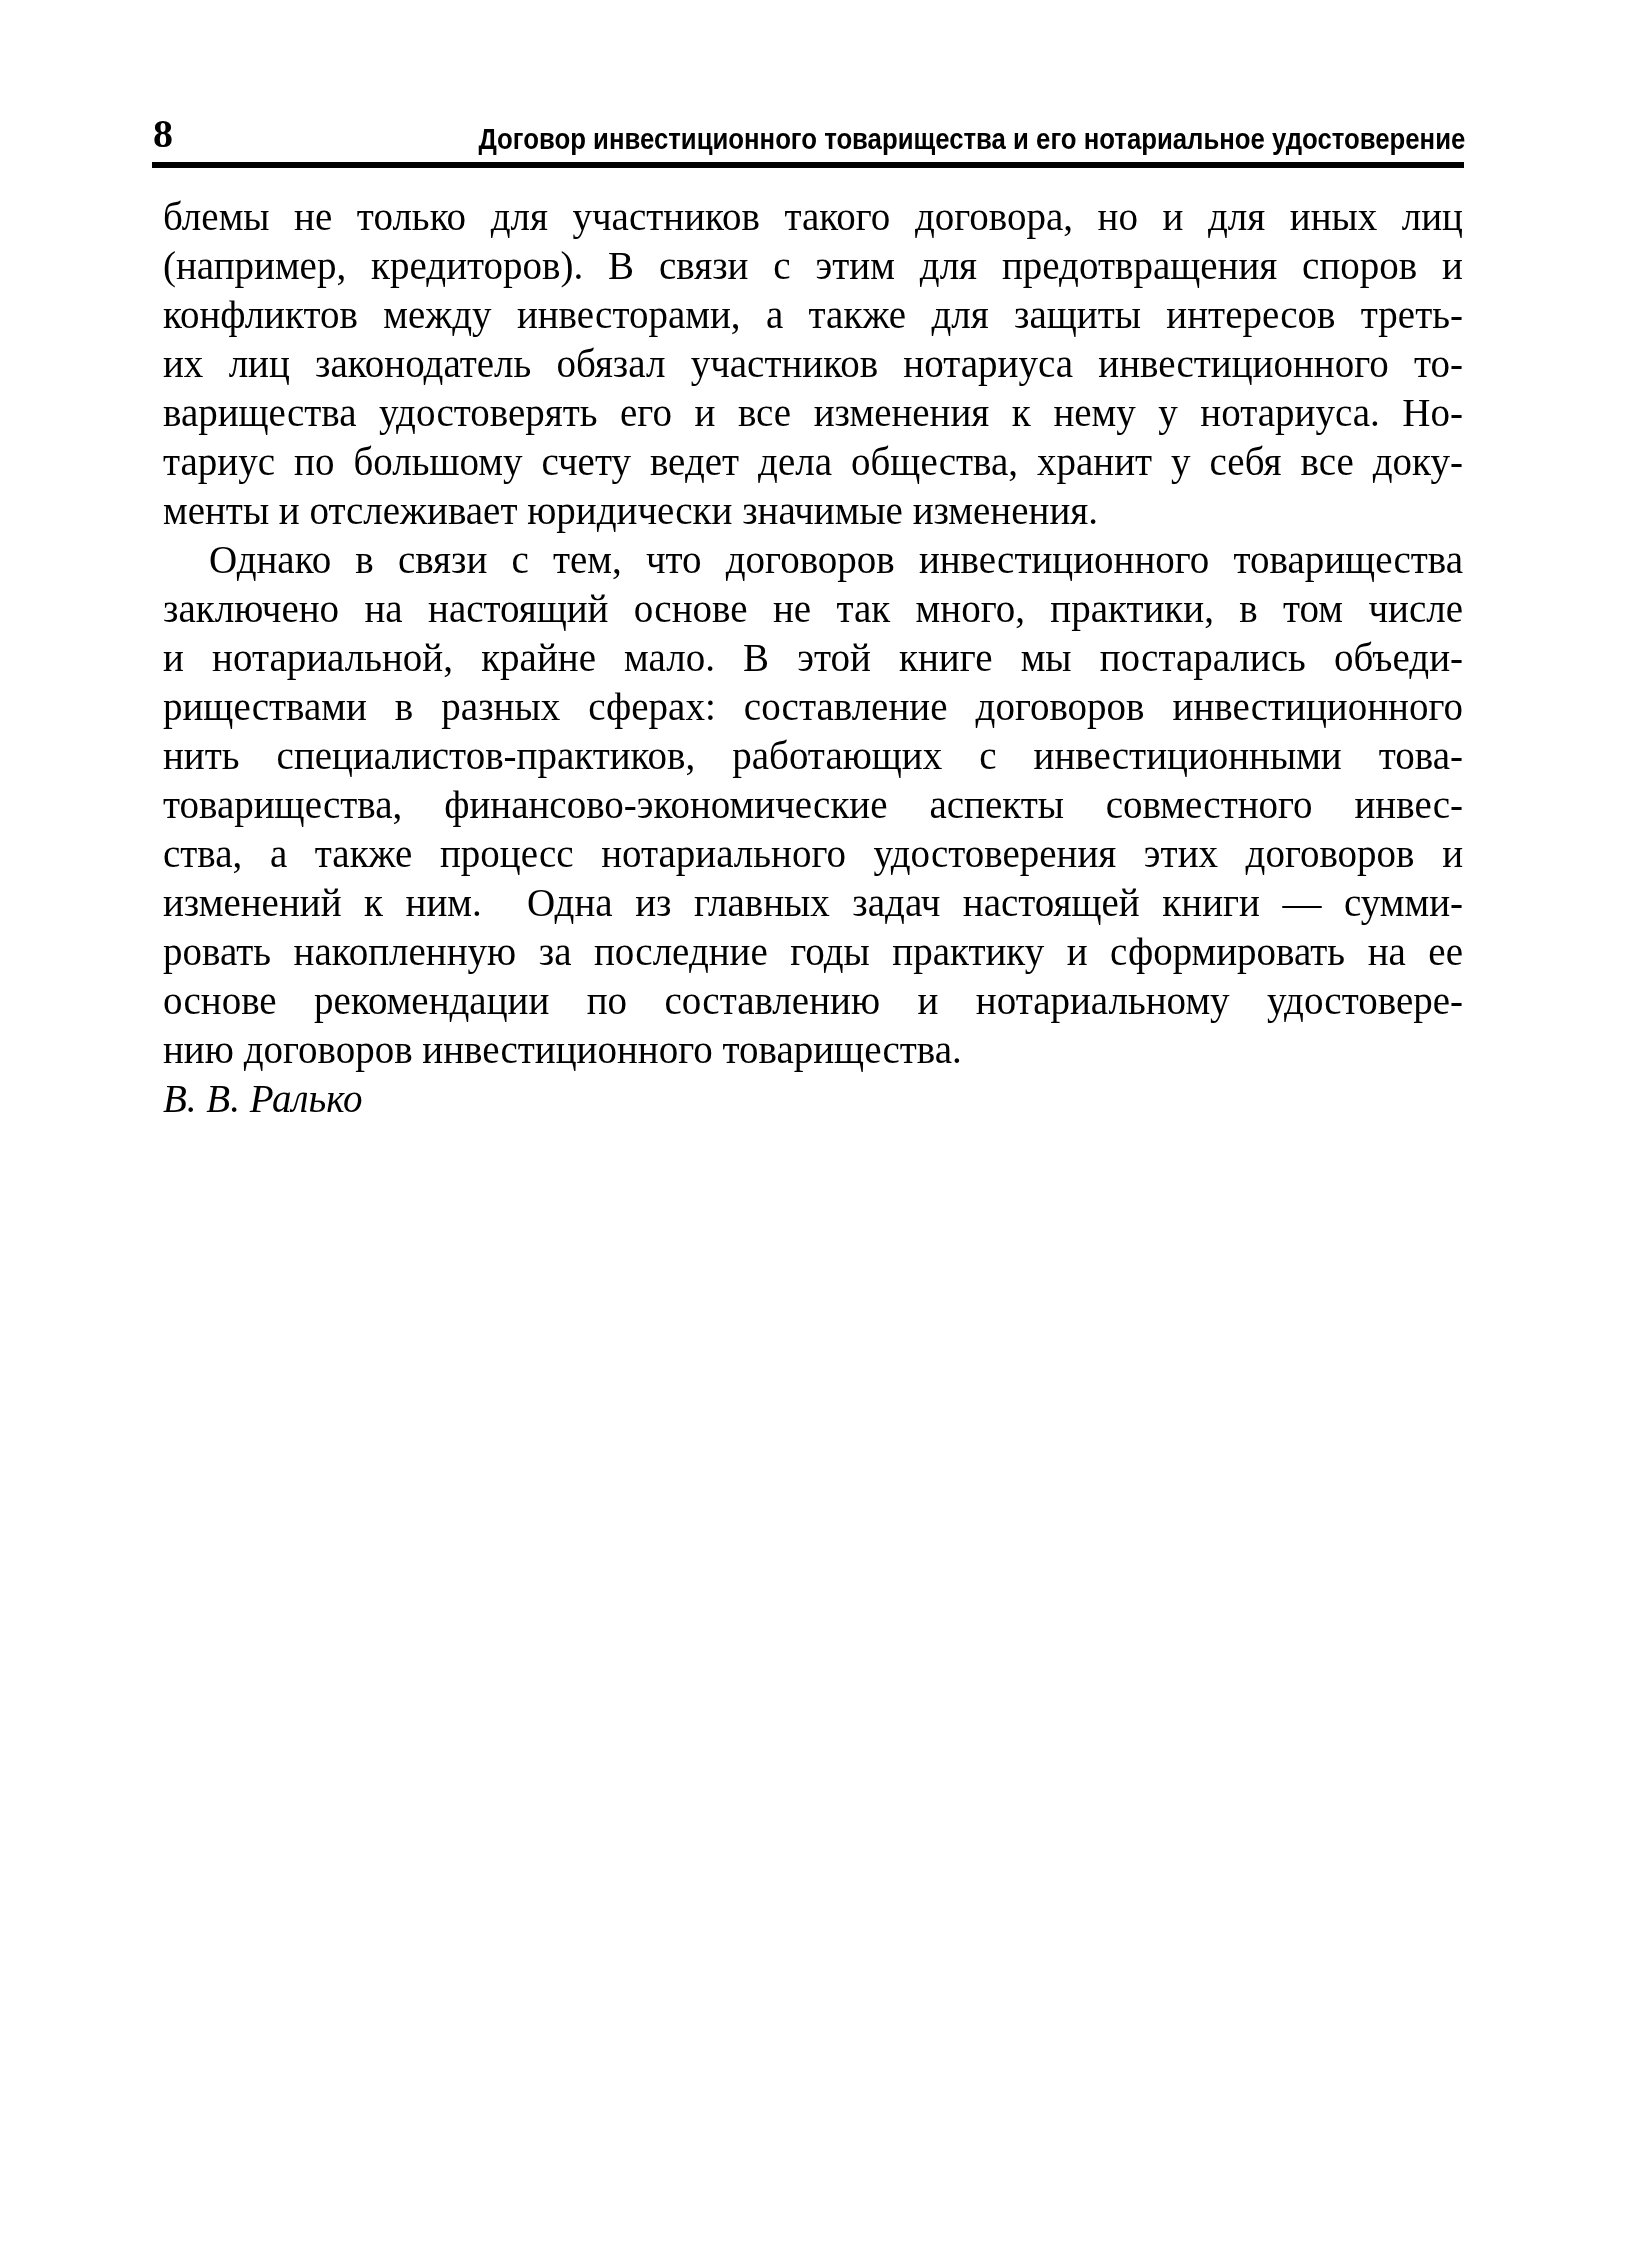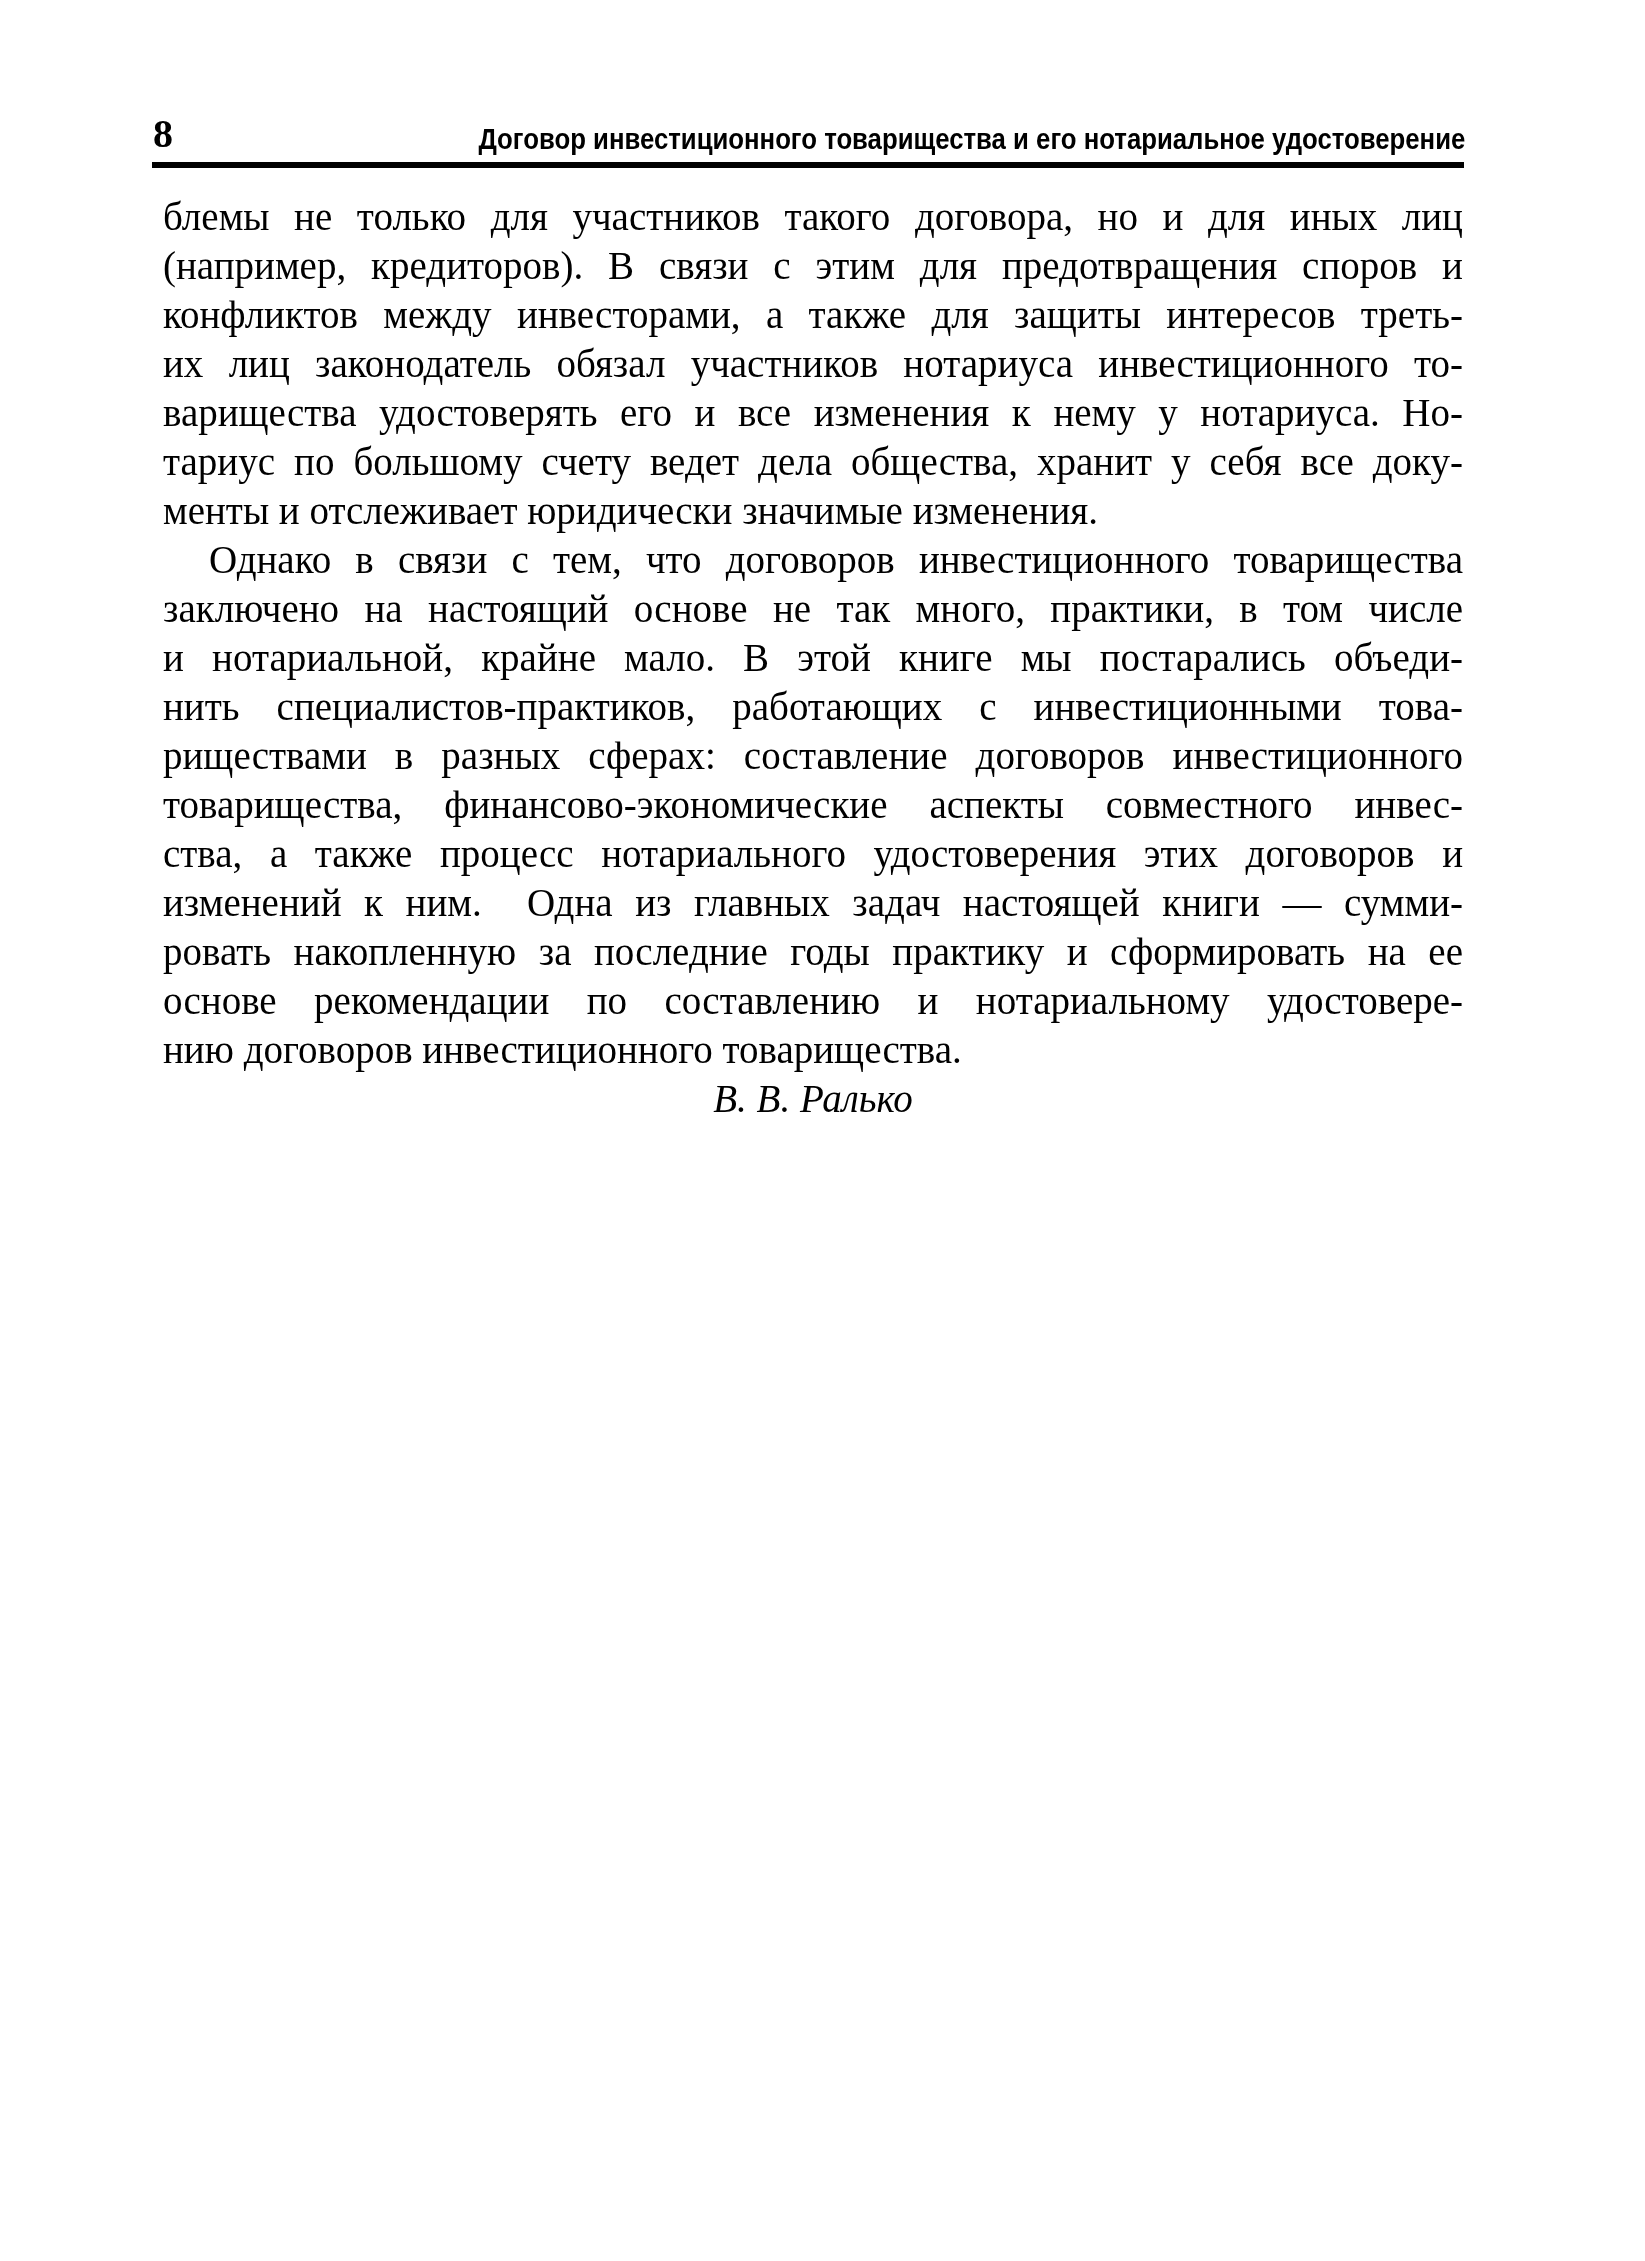--- a/index.html
+++ b/index.html
@@ -64,21 +64,21 @@
     text-align-last: justify;
     white-space: normal;
   }
   .line.last {
     text-align-last: left;
   }
   .line.indent {
     text-indent: 46px;
   }
   .signature {
-    text-align: center;
+    text-align: left;
     font-style: italic;
     line-height: 49px;
   }
 </style>
 </head>
 <body>
 
 <div class="page">
 
   <div class="header">
@@ -93,22 +93,22 @@
         <div class="line">блемы не только для участников такого договора, но и для иных лиц</div>
         <div class="line">(например, кредиторов). В связи с этим для предотвращения споров и</div>
         <div class="line">конфликтов между инвесторами, а также для защиты интересов треть-</div>
         <div class="line">их лиц законодатель обязал участников нотариуса инвестиционного то-</div>
         <div class="line">варищества удостоверять его и все изменения к нему у нотариуса. Но-</div>
         <div class="line">тариус по большому счету ведет дела общества, хранит у себя все доку-</div>
         <div class="line last">менты и отслеживает юридически значимые изменения.</div>
         <div class="line indent">Однако в связи с тем, что договоров инвестиционного товарищества</div>
         <div class="line">заключено на настоящий основе не так много, практики, в том числе</div>
         <div class="line">и нотариальной, крайне мало. В этой книге мы постарались объеди-</div>
+        <div class="line">риществами в разных сферах: составление договоров инвестиционного</div>
         <div class="line">нить специалистов-практиков, работающих с инвестиционными това-</div>
-        <div class="line">риществами в разных сферах: составление договоров инвестиционного</div>
         <div class="line">товарищества, финансово-экономические аспекты совместного инвес-</div>
         <div class="line">ства, а также процесс нотариального удостоверения этих договоров и</div>
         <div class="line">изменений к ним.&nbsp; Одна из главных задач настоящей книги — сумми-</div>
         <div class="line">ровать накопленную за последние годы практику и сформировать на ее</div>
         <div class="line">основе рекомендации по составлению и нотариальному удостовере-</div>
         <div class="line last">нию договоров инвестиционного товарищества.</div>
       </div>
     <div class="signature">В. В. Ралько</div>
   </div>
 

